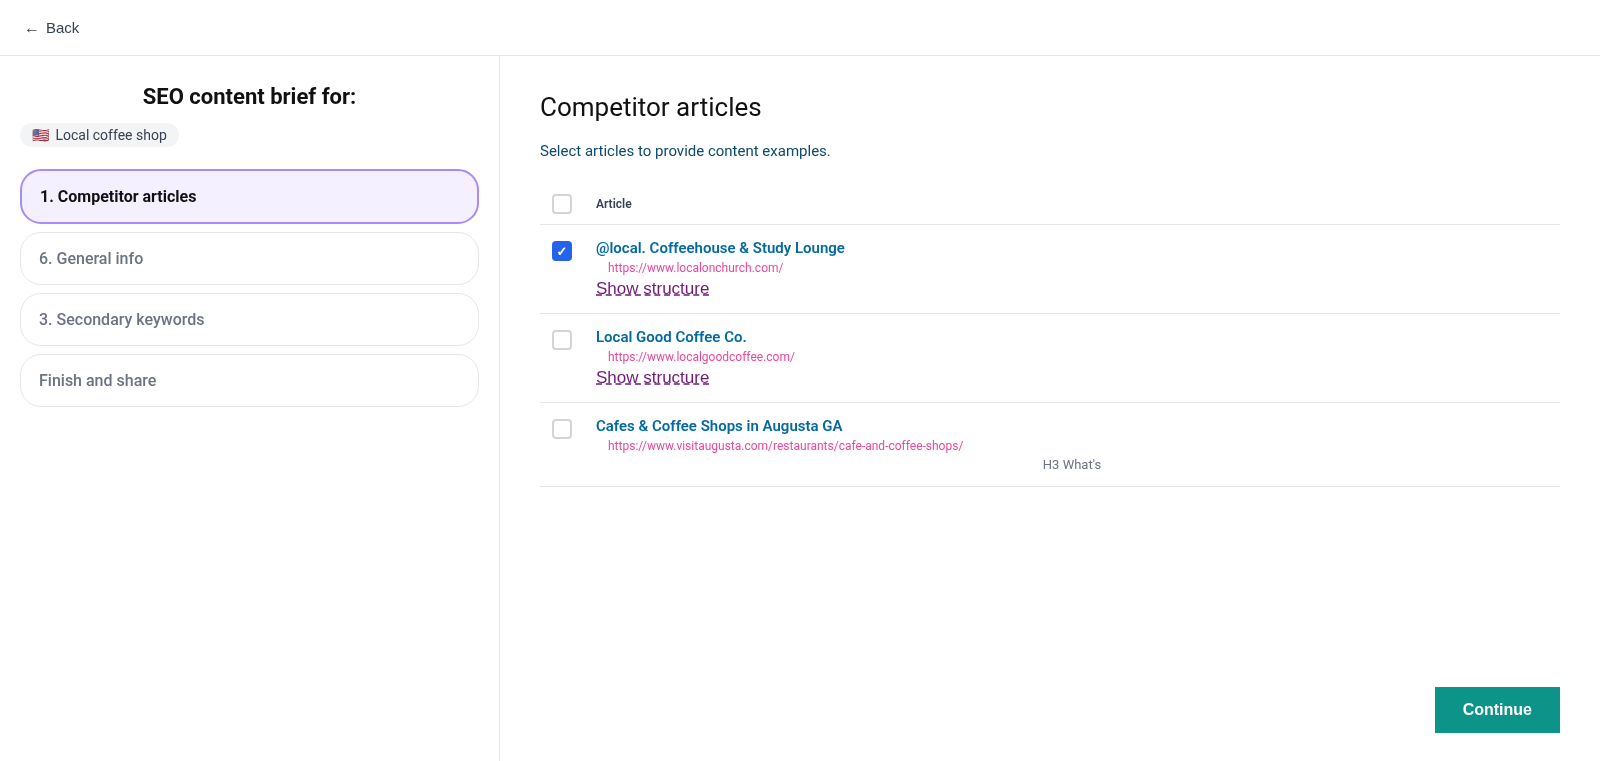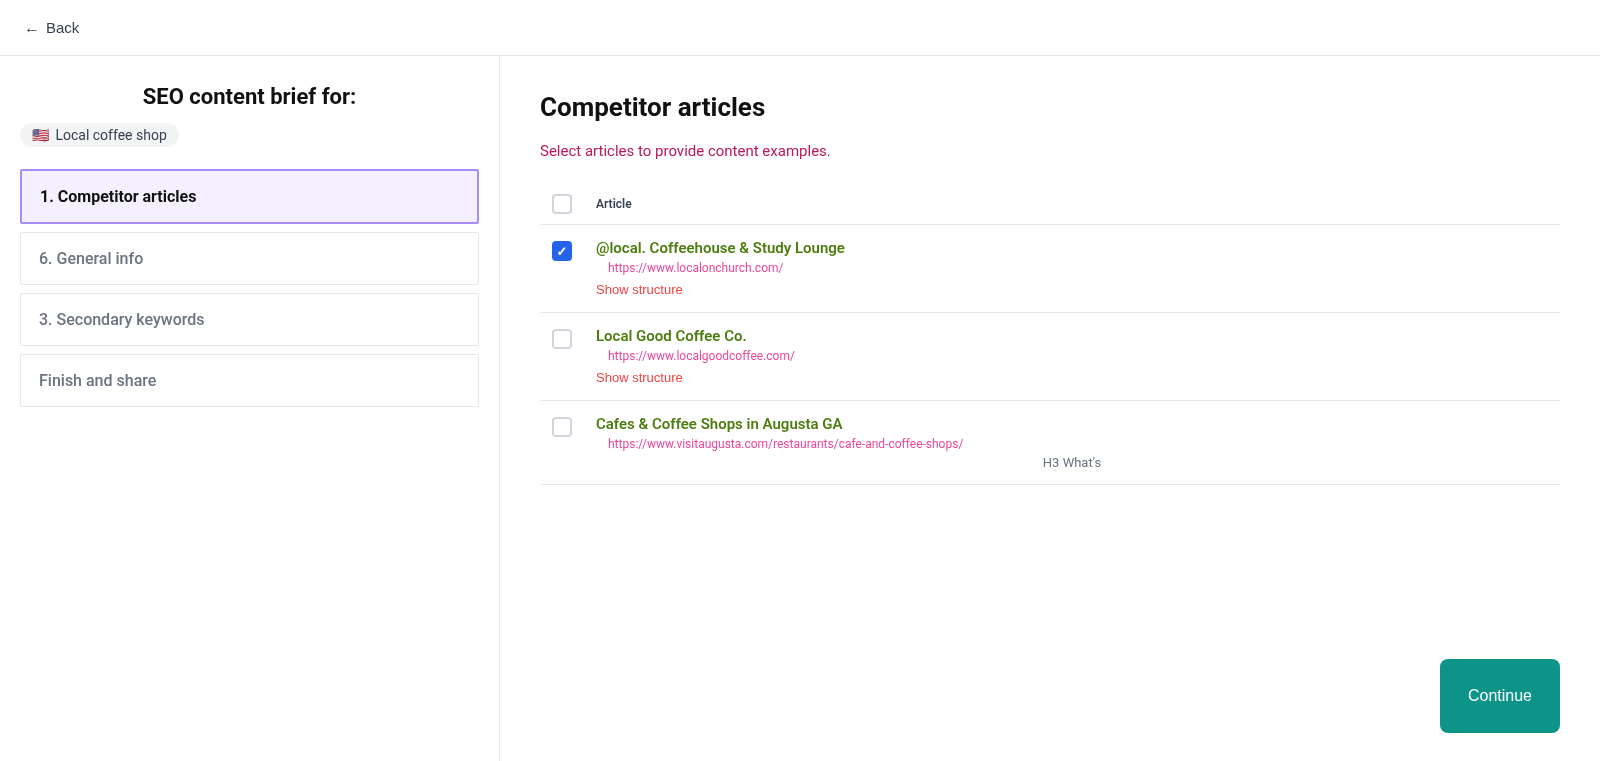--- a/index.html
+++ b/index.html
@@ -68,21 +68,21 @@
       margin-bottom: 22px;
     }
 
     .steps {
       display: flex;
       flex-direction: column;
       gap: 8px;
     }
 
     .step-item {
-      border-radius: 2px;
+      border-radius: 21px;
       padding: 16px 18px;
       font-size: 16px;
       cursor: pointer;
       border: 1px solid transparent;
     }
 
     .step-item.active {
       background: #f5f0ff;
       border: 2px solid #a78bfa;
       font-weight: 700;
@@ -98,28 +98,28 @@
 
     .main-content {
       flex: 1;
       padding: 36px 40px 80px 40px;
       overflow-y: auto;
       position: relative;
     }
 
     .section-title {
       font-size: 26px;
-      font-weight: 700;
+      font-weight: 400;
       color: #111;
       margin-bottom: 2px;
     }
 
     .section-subtitle {
       font-size: 15px;
-      color: #be185d;
+      color: #0c4a6e;
       margin-bottom: 24px;
       margin-top: 20px;
     }
 
     .articles-table {
       width: 100%;
       border-collapse: collapse;
     }
 
     .articles-table thead tr {
@@ -144,36 +144,37 @@
     }
 
     .article-row .checkbox-cell {
       width: 40px;
       padding-top: 16px;
     }
 
     .article-name {
       font-size: 15px;
       font-weight: 600;
-      color: #4d7c0f;
+      color: #0369a1;
       margin-bottom: 4px;
     }
 
     .article-link {
       font-size: 12px;
       color: #ec4899;
       text-decoration: none;
       display: block;
       margin-bottom: 4px;
       padding-left: 12px;
     }
 
     .show-structure {
-      font-size: 13px;
-      color: #ef4444;
+      font-size: 17px;
+      color: #701a75;
+      text-decoration: underline;
       text-decoration-style: dashed;
       cursor: pointer;
       border: none;
       background: none;
       padding: 0;
     }
 
     .article-meta {
       font-size: 13px;
       color: #6b7280;
@@ -205,24 +206,24 @@
       font-weight: 700;
     }
 
     .continue-btn {
       position: fixed;
       bottom: 28px;
       right: 40px;
       background: #0d9488;
       color: #fff;
       border: none;
-      border-radius: 8px;
-      padding: 28px 28px;
+      border-radius: 0;
+      padding: 14px 28px;
       font-size: 16px;
-      font-weight: 400;
+      font-weight: 700;
       cursor: pointer;
     }
   </style>
 </head>
 <body>
 
 <div class="top-bar">
   <button class="back-btn">
     <span class="back-arrow">←</span>
     <span>Back</span>

